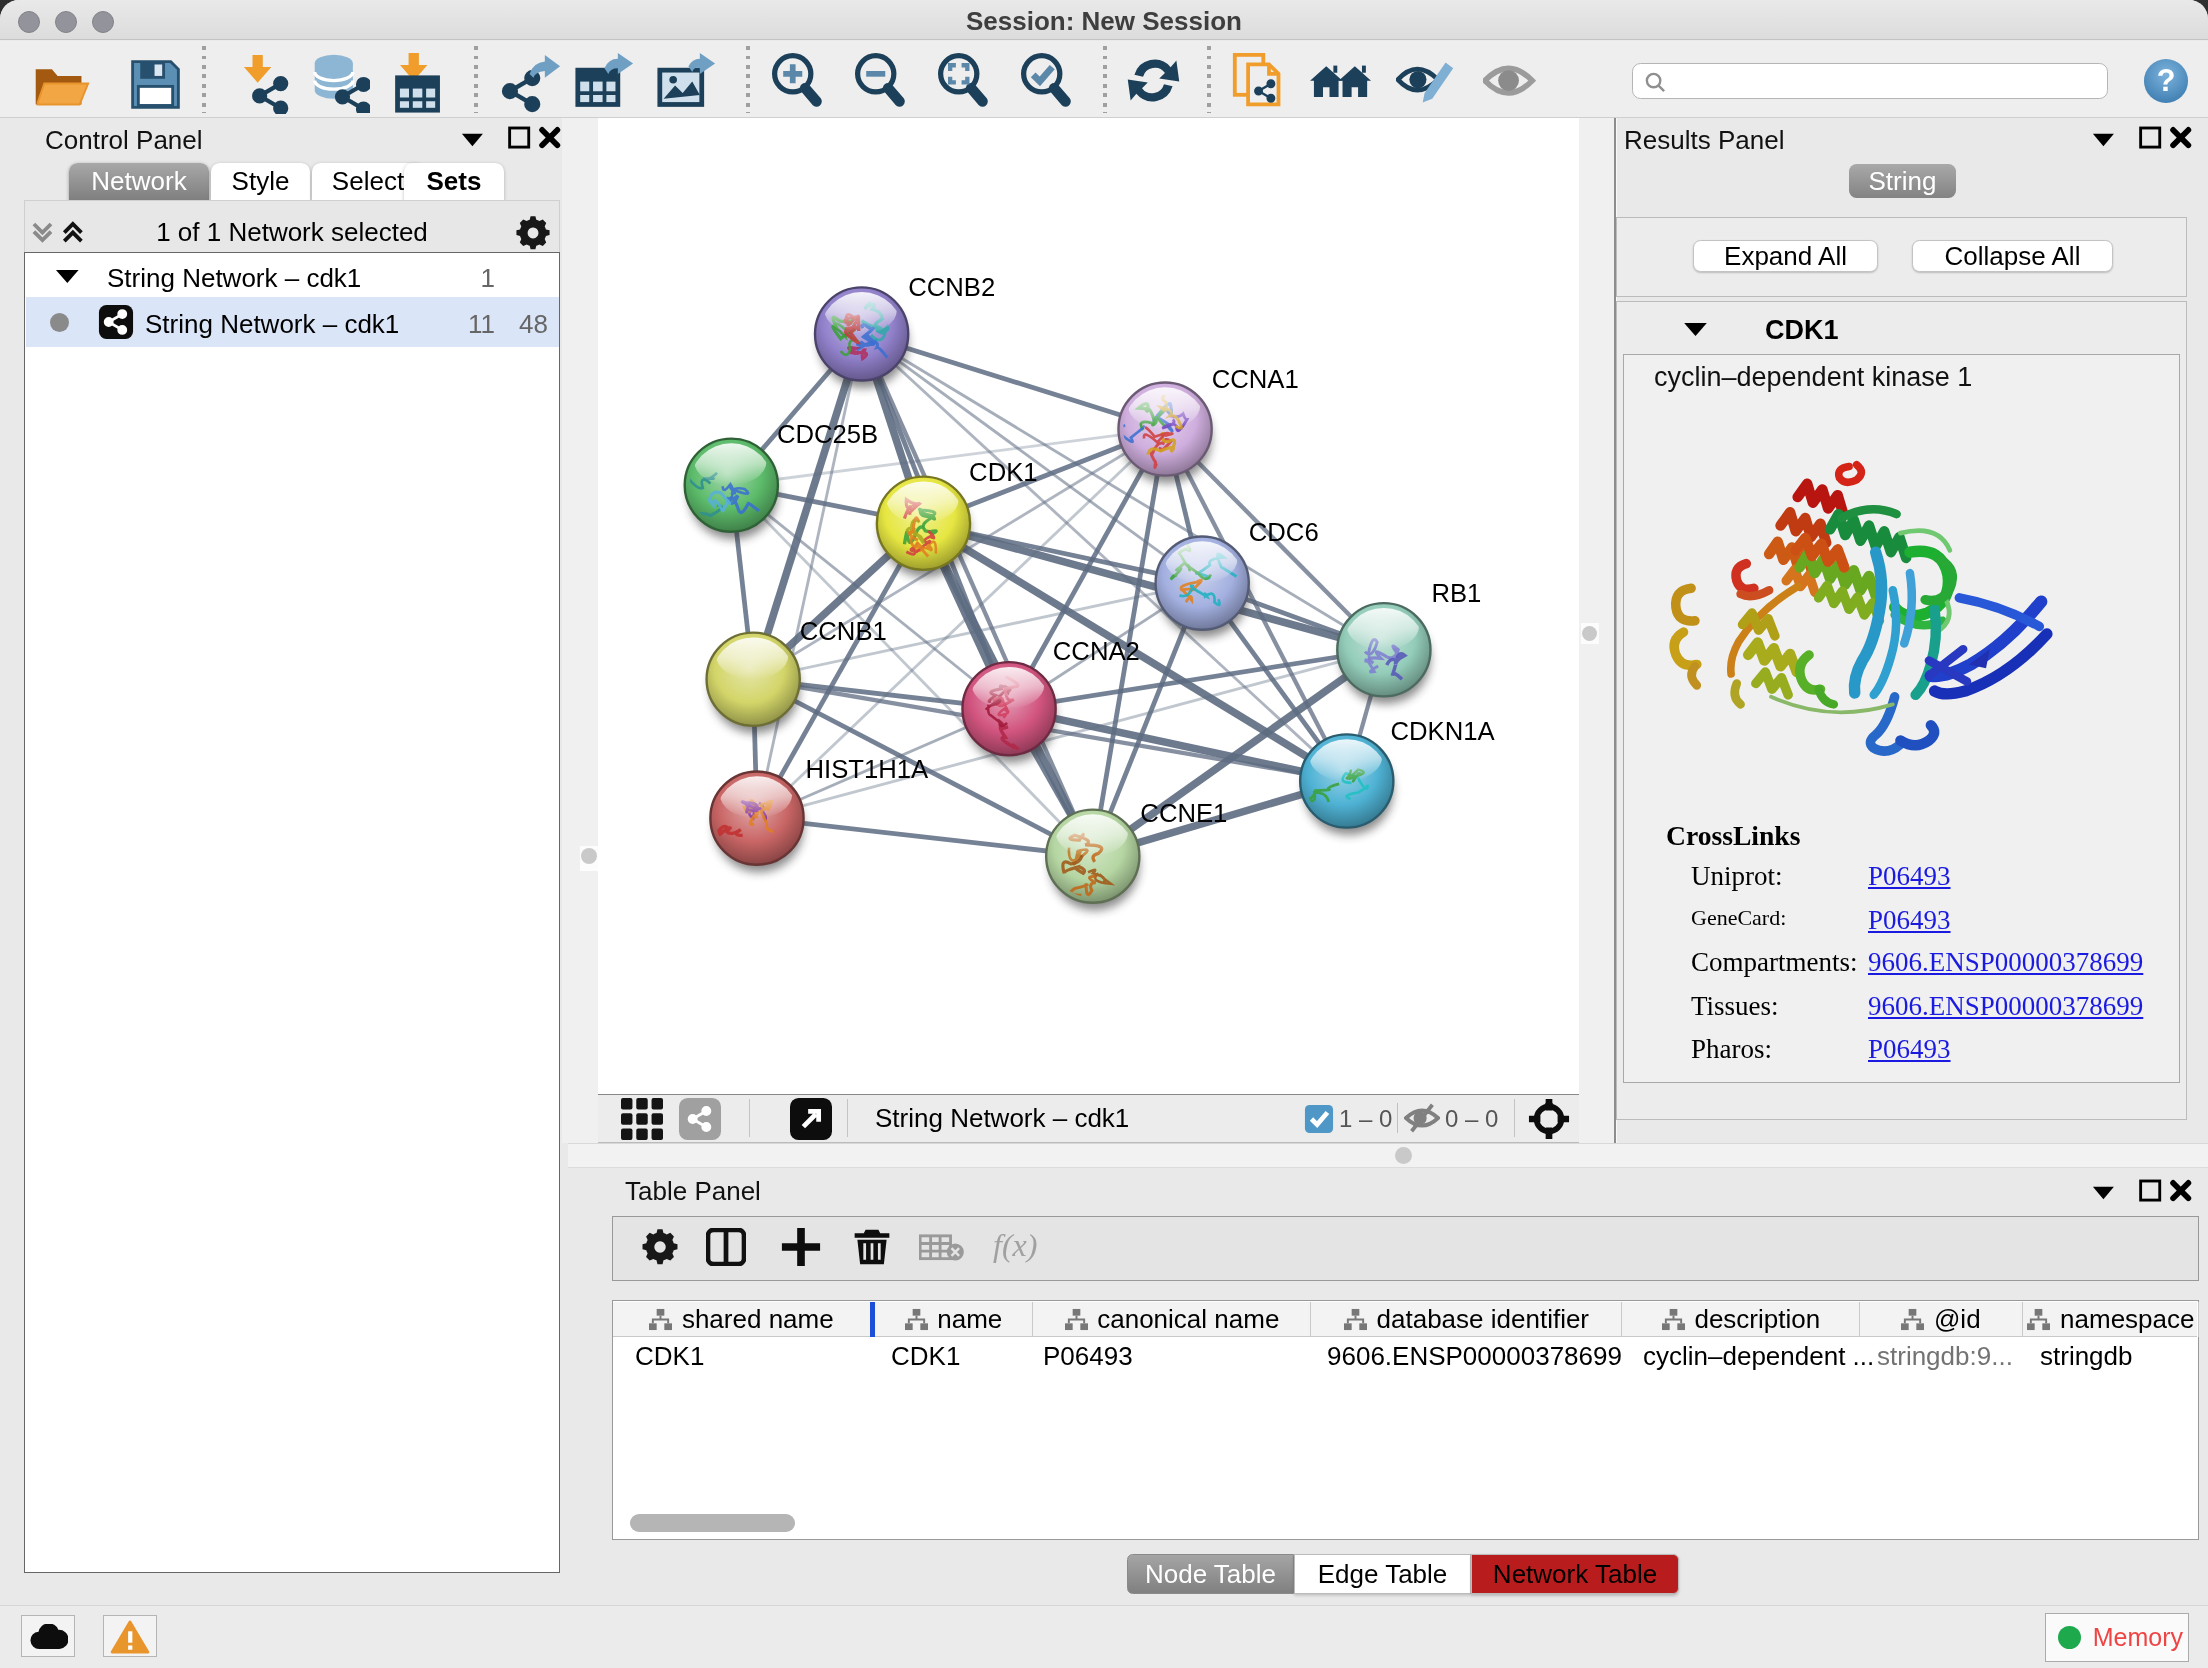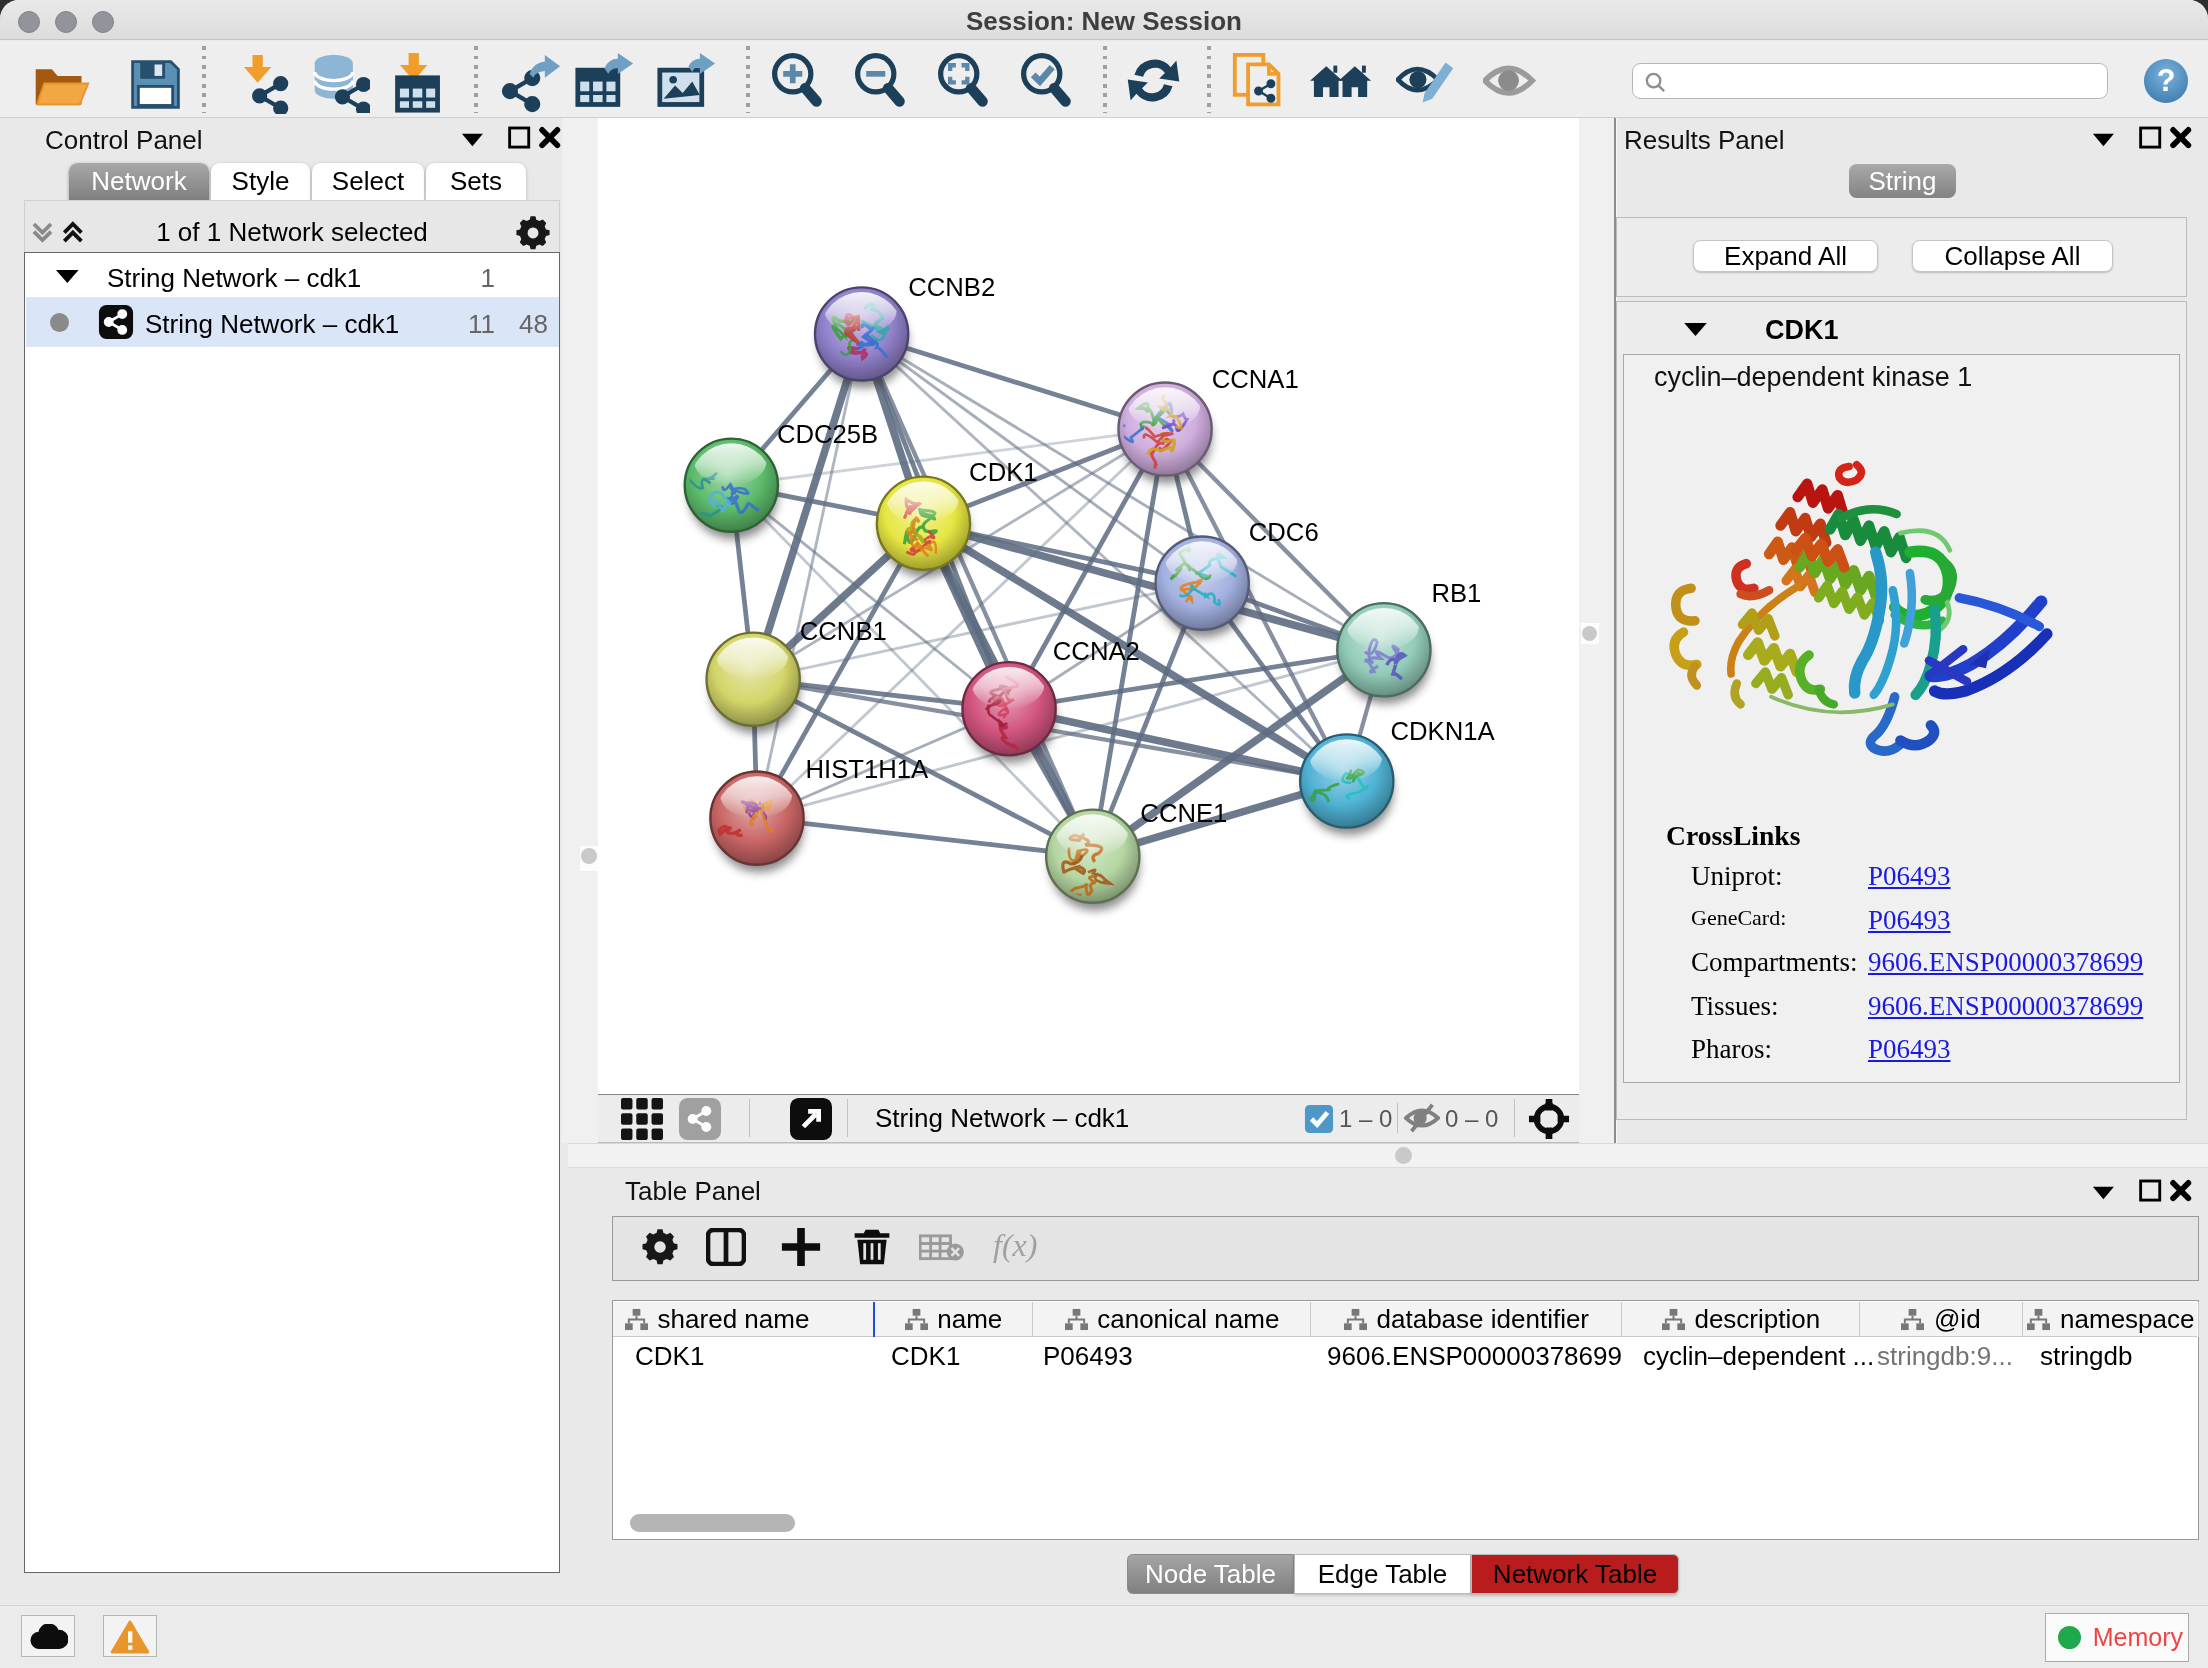--- a/index.html
+++ b/index.html
@@ -162,21 +162,21 @@
     </svg>
     <div class="abs panhead" style="left:45px;top:125px">Control Panel</div>
     <svg class="abs" style="left:460px;top:126px" width="105" height="25" viewBox="0 0 110 26">
       <path d="M 2,8 h 22 l -11,13 z" fill="#000"></path>
       <rect x="52" y="2" width="20" height="20" fill="none" stroke="#000" stroke-width="3"></rect>
       <path d="M 86,4 l 16,16 M 102,4 l -16,16" stroke="#000" stroke-width="6" stroke-linecap="round"></path>
     </svg>
     <div class="tab tabsel" style="left:69px;width:140px;">Network</div>
     <div class="tab tabun" style="left:211px;width:99px;">Style</div>
     <div class="tab tabun" style="left:312px;width:112px;">Select</div>
-    <div class="tab tabun" style="left:426px;width:100px;">Sets</div>
+    <div class="tab tabun" style="left:404px;width:100px;font-weight:bold;">Sets</div>
     <div class="abs" style="left:24px;top:200px;width:536px;height:1373px;background:#e7e7e7;border:1px solid #cfcfcf;"></div>
     <div class="abs" style="left:24px;top:211px;width:536px;height:42px;font-size:26px;color:#000;text-align:center;line-height:42px;">1 of 1 Network selected</div>
     <svg class="abs" style="left:32px;top:220px" width="57" height="27" viewBox="0 0 60 28">
       <path d="M2,4 l 9,9 l 9,-9 M 2,12 l 9,9 l 9,-9" stroke="#8a8a8a" stroke-width="4" fill="none"></path>
       <path d="M34,13 l 9,-9 l 9,9 M 34,22 l 9,-9 l 9,9" stroke="#111" stroke-width="4" fill="none"></path>
     </svg>
     <svg class="abs" style="left:515px;top:215px" width="36" height="36" viewBox="0 0 60 60">
       <path d="M26,2 h8 l1.5,6a19,19 0 0 1 5,2.1l5.8-2.5 5.7,5.7-2.5,5.8a19,19 0 0 1 2.1,5l6,1.4v8l-6,1.5a19,19 0 0 1 -2.1,5l2.5,5.8-5.7,5.7-5.8-2.5a19,19 0 0 1 -5,2.1l-1.5,6h-8l-1.5-6a19,19 0 0 1 -5-2.1l-5.8,2.5-5.7-5.7 2.5-5.8a19,19 0 0 1 -2.1-5l-6-1.5v-8l6-1.4a19,19 0 0 1 2.1-5l-2.5-5.8 5.7-5.7 5.8,2.5a19,19 0 0 1 5-2.1z M30,21 a9,9 0 1 0 0.1,0 z" fill="#181818" fill-rule="evenodd"></path>
     </svg>
     <div class="abs" style="left:24px;top:252px;width:536px;height:1321px;background:#fff;border:1.9px solid #666;"></div>
@@ -652,21 +652,21 @@
     </svg>
     <svg class="abs" style="left:919px;top:1233px" width="46" height="28.5" viewBox="0 0 48 30">
       <rect x="1" y="3" width="32" height="24" fill="none" stroke="#9a9a9a" stroke-width="3"></rect>
       <path d="M 1,11 h 32 M 1,19 h 32 M 12,3 v 24 M 22,3 v 24" stroke="#9a9a9a" stroke-width="3"></path>
       <circle cx="38" cy="20" r="9" fill="#9a9a9a"></circle>
       <path d="M 34,16 l 8,8 m 0,-8 l -8,8" stroke="#e4e4e4" stroke-width="2.5"></path>
     </svg>
     <div class="abs serif" style="left:993px;top:1227px;font-size:32px;font-style:italic;color:#a0a0a0;">f(x)</div>
     <div class="abs" style="left:612px;top:1300px;width:1587px;height:240px;background:#fff;border:1.9px solid #999;"></div>
     <div class="abs" style="left:613px;top:1302px;width:1584px;height:35px;background:#f3f3f3;border-bottom:1px solid #c9c9c9;"></div>
-    <div class="abs" style="left:612px;top:1302px;width:263px;height:35px;display:flex;align-items:center;justify-content:flex-start;font-size:26px;color:#000;border-right:2px solid #1d4ed8;overflow:hidden;padding-left:12px;">
+    <div class="abs" style="left:612px;top:1302px;width:263px;height:35px;display:flex;align-items:center;justify-content:center;font-size:26px;color:#000;border-right:5px solid #1d4ed8;overflow:hidden;">
       <svg width="25" height="23" viewBox="0 0 26 24" style="margin-right:8.6px;flex:none">
         <rect x="9" y="1" width="8" height="7" fill="#777"></rect>
         <rect x="1" y="16" width="8" height="7" fill="#777"></rect>
         <rect x="17" y="16" width="8" height="7" fill="#777"></rect>
         <path d="M 13,8 v 4 M 5,16 v -4 h 16 v 4" stroke="#777" stroke-width="2" fill="none"></path>
       </svg>
       <span>shared name</span>
     </div>
     <div class="abs" style="left:874px;top:1302px;width:159px;height:35px;display:flex;align-items:center;justify-content:center;font-size:26px;color:#000;border-right:1px solid #c9c9c9;overflow:hidden;">
       <svg width="25" height="23" viewBox="0 0 26 24" style="margin-right:8.6px;flex:none">

